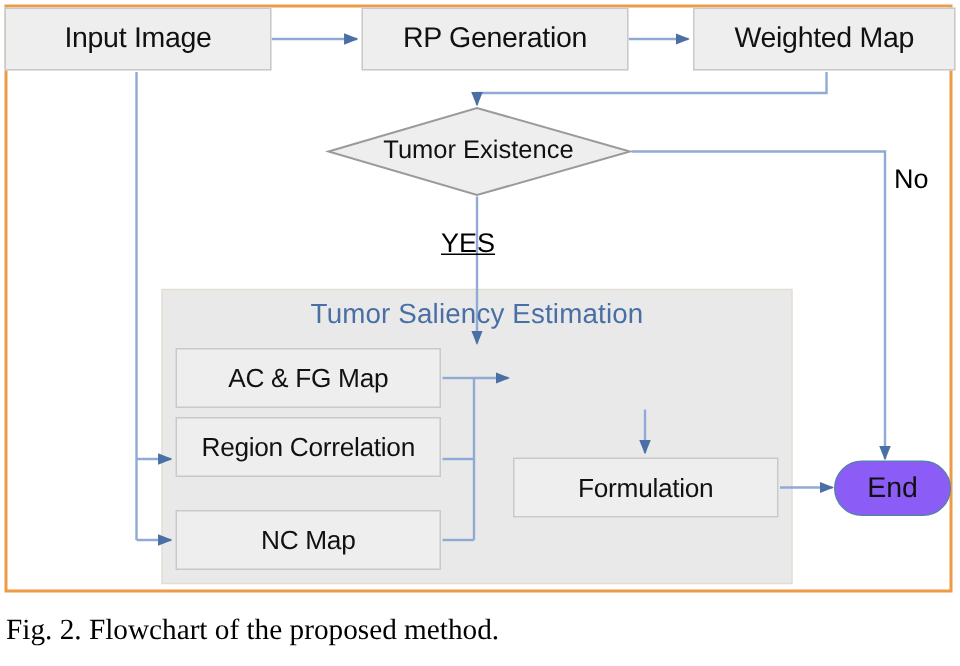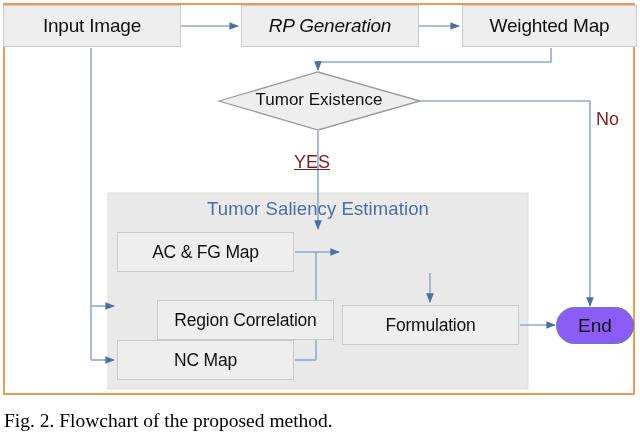--- a/index.html
+++ b/index.html
@@ -88,21 +88,21 @@
     color: #4a6fa5;
     font-size: 18.5px;
     white-space: nowrap;
     text-align: center;
     letter-spacing: 0.1px;
   }
 
   
   .edge-label {
     position: absolute;
-    color: #7f1d1d;
+    color: #000000;
     font-size: 18px;
     white-space: nowrap;
   }
 
   
   .caption {
     position: absolute;
     left: 4px;
     top: 410px;
     font-family: "Liberation Serif", serif;
@@ -153,31 +153,31 @@
       <line x1="316" y1="252" x2="339" y2="252" marker-end="url(#arrow)"></line>
 
       <line x1="430" y1="273" x2="430" y2="302" marker-end="url(#arrow)"></line>
 
       <line x1="520" y1="325" x2="555" y2="325" marker-end="url(#arrow)"></line>
     </g>
   </svg>
 
   <div class="node" style="left:3px; top:5px; width:178px; height:42px;">Input Image</div>
 
-  <div class="node" style="left:241px; top:5px; width:178px; height:42px;font-style:italic;">RP Generation</div>
+  <div class="node" style="left:241px; top:5px; width:178px; height:42px;">RP Generation</div>
 
   <div class="node" style="left:462px; top:5px; width:175px; height:42px;">Weighted Map</div>
 
   <div class="decision-label" style="left:219px; top:90px; width:200px;">Tumor Existence</div>
 
   <div class="panel-title" style="left:118px; top:198px; width:400px;">Tumor Saliency Estimation</div>
 
   <div class="node small" style="left:117px; top:232px; width:177px; height:40px;">AC &amp; FG Map</div>
 
-  <div class="node small" style="left:117px; top:300px; width:177px; height:40px;margin-left:40px;">Region Correlation</div>
+  <div class="node small" style="left:117px; top:278px; width:177px; height:40px;">Region Correlation</div>
 
   <div class="node small" style="left:117px; top:340px; width:177px; height:40px;">NC Map</div>
 
 
   <div class="node small" style="left:342px; top:305px; width:177px; height:40px;">Formulation</div>
 
   <div class="terminator" style="left:556px; top:307px; width:78px; height:37px;">End</div>
 
   <div class="edge-label" style="left:294px; top:152px;text-decoration:underline;">YES</div>
 

